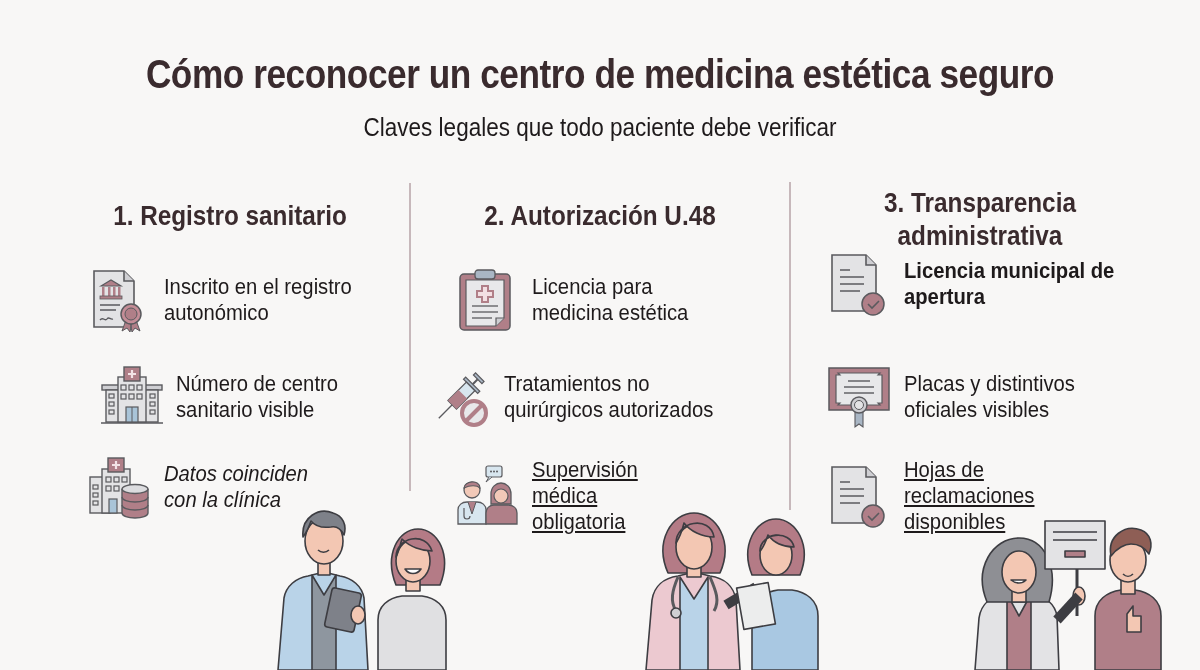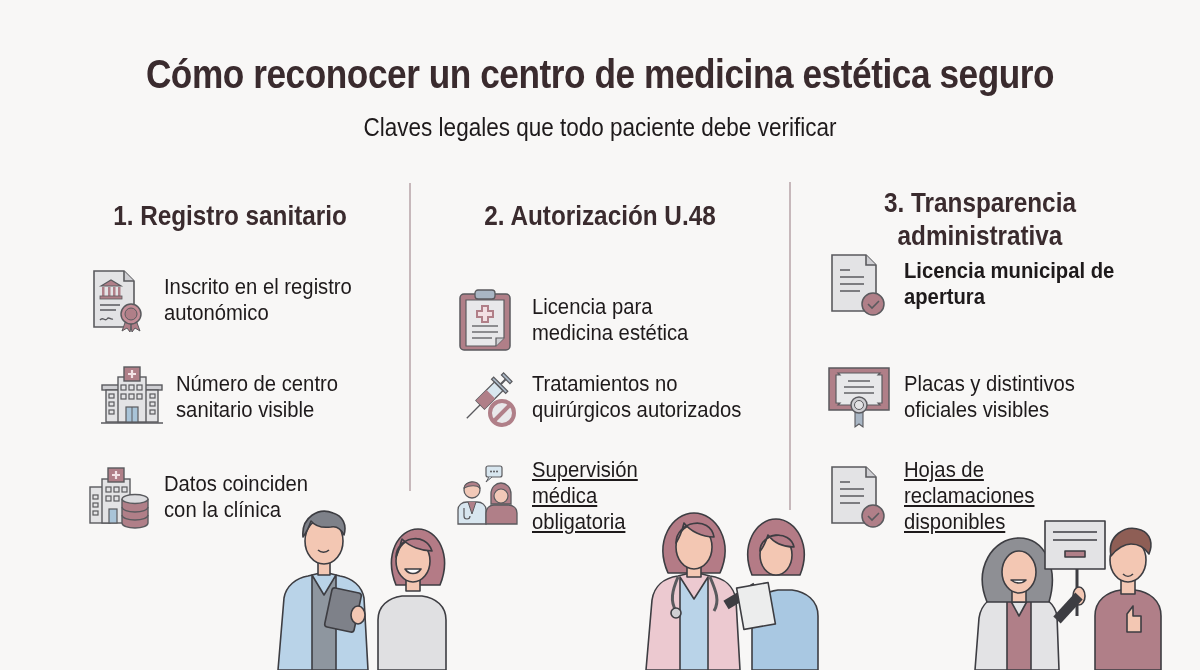--- a/index.html
+++ b/index.html
@@ -84,21 +84,21 @@
         <rect x="50" y="45" width="5" height="4"></rect>
     </g>
     <rect x="26" y="42" width="12" height="15" fill="#a9c4d8" stroke="#5a5a5e" stroke-width="1.2"></rect>
     <line x1="32" y1="42" x2="32" y2="57" stroke="#5a5a5e" stroke-width="1"></line>
     <line x1="1" y1="58" x2="63" y2="58" stroke="#5a5a5e" stroke-width="1.6"></line>
   </svg>
   <div class="txt">Número de centro
 sanitario visible</div>
 </div>
 
-<div class="item" style="left:88px; top:465px;">
+<div class="item" style="left:88px; top:455px;font-style:italic;">
   <svg class="ic" viewBox="0 0 64 64">
     <rect x="2" y="22" width="20" height="36" fill="#e3e3e5" stroke="#5a5a5e" stroke-width="1.4"></rect>
     <rect x="14" y="14" width="28" height="44" fill="#e3e3e5" stroke="#5a5a5e" stroke-width="1.4"></rect>
     <rect x="20" y="3" width="16" height="14" fill="#b07f88" stroke="#5a5a5e" stroke-width="1.4"></rect>
     <path d="M28 6v8M24 10h8" stroke="#f3e3e6" stroke-width="2.2"></path>
     <g fill="none" stroke="#5a5a5e" stroke-width="1.2">
       <rect x="18" y="22" width="5" height="5"></rect>
         <rect x="26" y="22" width="5" height="5"></rect>
         <rect x="34" y="22" width="5" height="5"></rect>
       <rect x="18" y="31" width="5" height="5"></rect>
@@ -111,36 +111,36 @@
     <path d="M34 34v24c0 3 6 5 13 5s13-2 13-5V34" fill="#b07f88" stroke="#5a5a5e" stroke-width="1.4"></path>
     <ellipse cx="47" cy="34" rx="13" ry="4.5" fill="#dcdcdf" stroke="#5a5a5e" stroke-width="1.4"></ellipse>
     <path d="M34 42c0 3 6 5 13 5s13-2 13-5M34 50c0 3 6 5 13 5s13-2 13-5" fill="none" stroke="#5a5a5e" stroke-width="1.3"></path>
   </svg>
   <div class="txt">Datos coinciden
 con la clínica</div>
 </div>
 
 <div class="col-title" style="left:430px; width:340px; top:200px;">2. Autorización U.48</div>
 
-<div class="item" style="left:456px; top:268px;margin-top:20px;">
+<div class="item" style="left:456px; top:268px;">
   <svg class="ic" viewBox="0 0 64 64">
     <rect x="4" y="6" width="50" height="56" rx="4" fill="#b07f88" stroke="#5a5a5e" stroke-width="1.5"></rect>
     <path d="M10 12h38v38l-8 8H10z" fill="#e8e8ea" stroke="#5a5a5e" stroke-width="1.2"></path>
     <path d="M40 58v-8h8" fill="#cfcfd3" stroke="#5a5a5e" stroke-width="1.2"></path>
     <rect x="19" y="2" width="20" height="9" rx="3" fill="#a9b6c4" stroke="#5a5a5e" stroke-width="1.3"></rect>
     <path d="M26 18h6v5h5v6h-5v5h-6v-5h-5v-6h5z" fill="#f3dfe3" stroke="#b07f88" stroke-width="2"></path>
     <line x1="16" y1="38" x2="42" y2="38" stroke="#5a5a5e" stroke-width="1.3"></line>
     <line x1="16" y1="44" x2="42" y2="44" stroke="#5a5a5e" stroke-width="1.3"></line>
     <line x1="16" y1="50" x2="36" y2="50" stroke="#5a5a5e" stroke-width="1.3"></line>
   </svg>
   <div class="txt">Licencia para
 medicina estética</div>
 </div>
 
-<div class="item" style="left:456px; top:365px;">
+<div class="item" style="left:428px; top:365px;">
   <svg class="ic" viewBox="0 0 64 64">
     <g transform="rotate(45 32 32)">
       <rect x="26" y="4" width="12" height="3" fill="#a9b6c4" stroke="#5a5a5e" stroke-width="1.2"></rect>
       <line x1="32" y1="7" x2="32" y2="14" stroke="#5a5a5e" stroke-width="2"></line>
       <rect x="22" y="14" width="20" height="3" fill="#a9b6c4" stroke="#5a5a5e" stroke-width="1.2"></rect>
       <rect x="26" y="17" width="12" height="26" fill="#d8e6ef" stroke="#5a5a5e" stroke-width="1.3"></rect>
       <rect x="26" y="28" width="12" height="15" fill="#b07f88"></rect>
       <line x1="32" y1="43" x2="32" y2="62" stroke="#5a5a5e" stroke-width="1.3"></line>
     </g>
     <circle cx="46" cy="48" r="12" fill="#e8e8ea" stroke="#b07f88" stroke-width="4"></circle>

